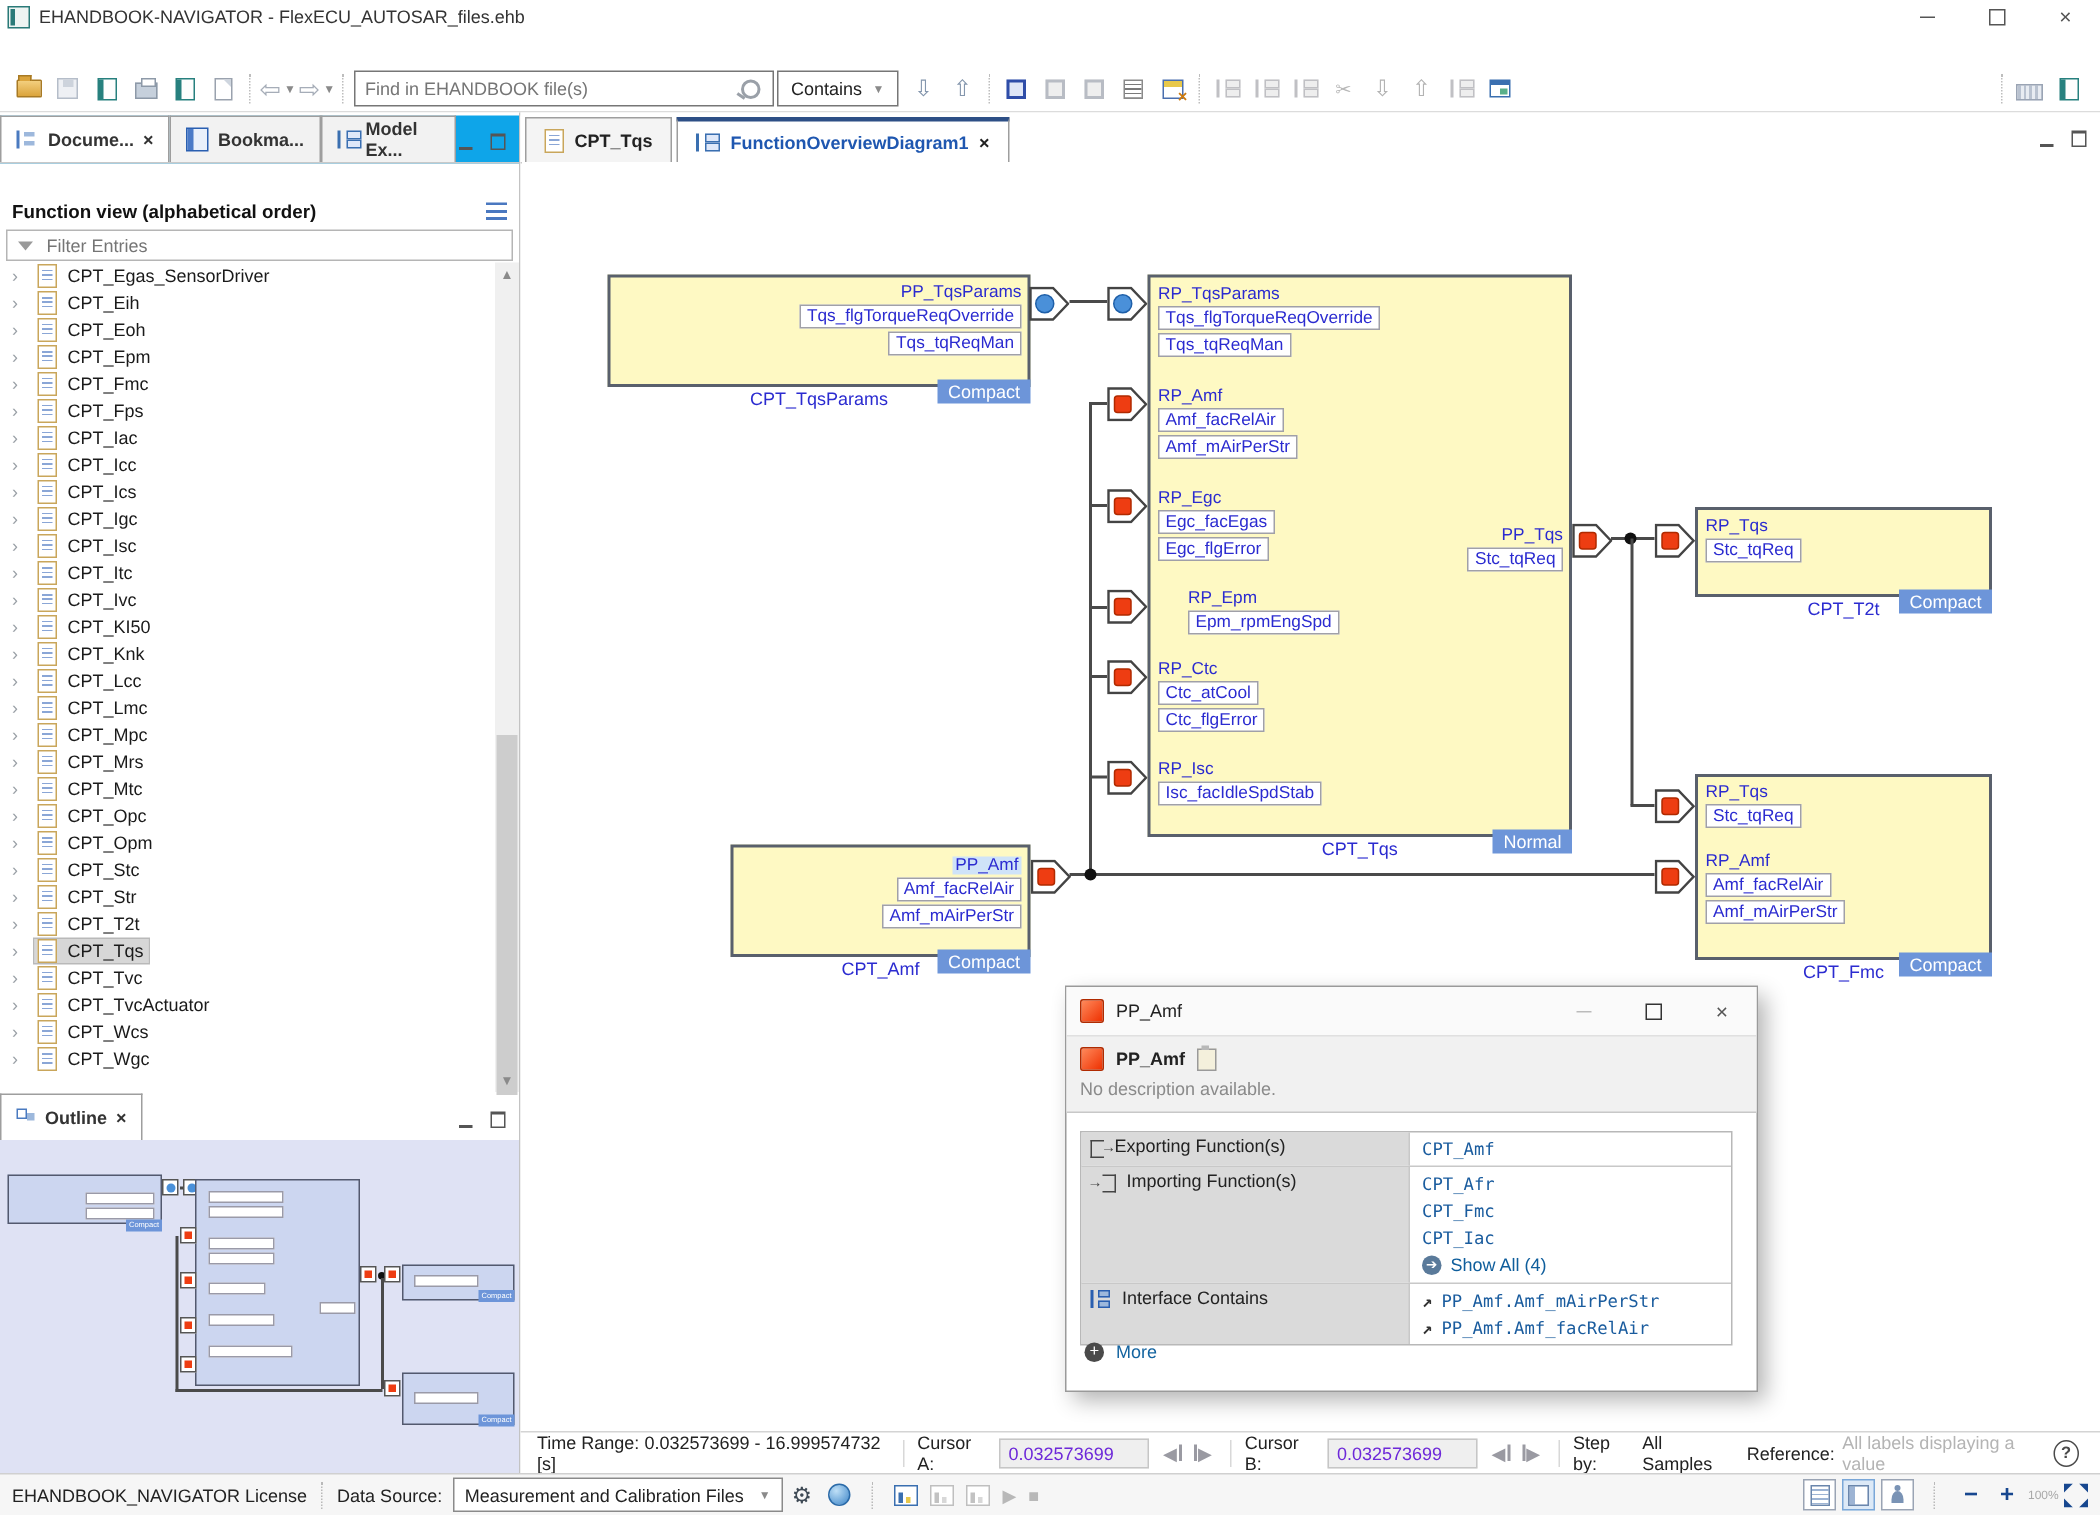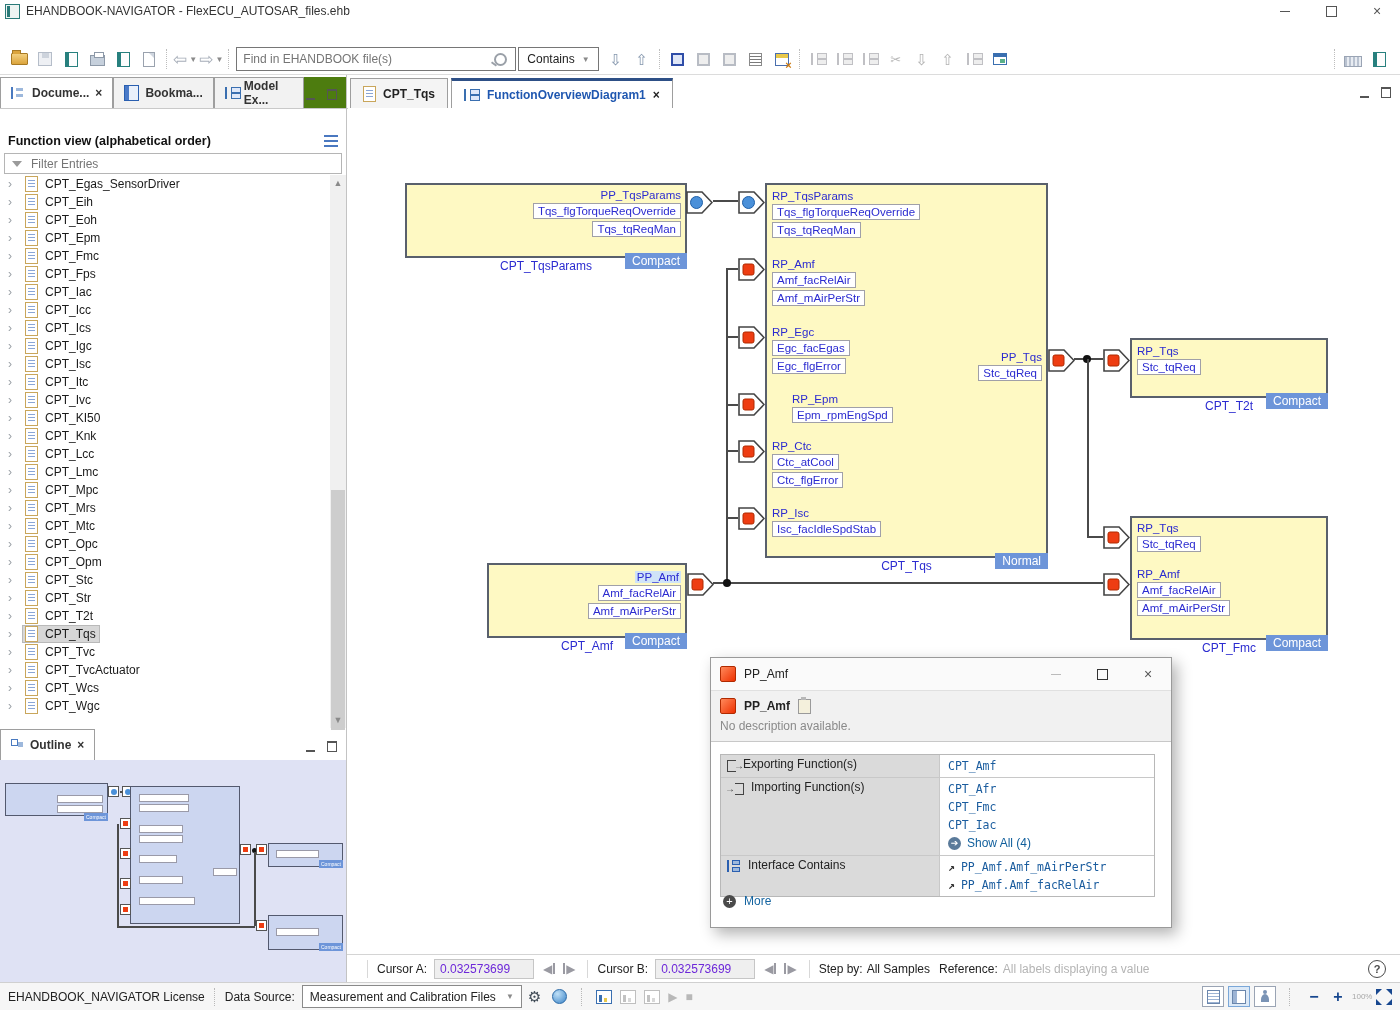--- a/index.html
+++ b/index.html
@@ -48,21 +48,21 @@
   .ic-node{width:14px;height:12px;position:relative;border-left:2px solid #c0c0c4;}
   .ic-node::before,.ic-node::after{content:"";position:absolute;left:4px;width:8px;height:4px;border:1px solid #c0c0c4;background:#eee;}
   .ic-node::before{top:0;} .ic-node::after{bottom:0;}
   .ic-node.blue{border-left-color:#3a6fb0;} .ic-node.blue::before,.ic-node.blue::after{border-color:#3a6fb0;background:#dfe8f9;}
   .ic-win{width:14px;height:12px;border:1px solid #3a6fb0;background:linear-gradient(#3a6fb0 0 3px,#fff 3px);position:relative;}
   .ic-win::after{content:"";position:absolute;right:1px;bottom:1px;width:5px;height:4px;background:#59b08a;}
   .ic-keyb{width:18px;height:11px;border:1px solid #9aa4b4;background:#e8ecf2 repeating-linear-gradient(90deg,#b9c2d0 0 2px,transparent 2px 4px);margin-top:4px;}
   .toolbar-right{margin-left:auto;display:flex;align-items:center;padding-right:8px;}
   
   .leftpanel{position:absolute;left:0;top:75px;width:347px;bottom:28px;background:#fff;border-right:1px solid #c3c3c3;box-sizing:border-box;}
-  .ltabs{position:absolute;left:0;top:2px;right:0;height:31px;display:flex;align-items:flex-end;border-bottom:1px solid #c9c9c9;background:#4d7c0f;}
+  .ltabs{position:absolute;left:0;top:2px;right:0;height:31px;display:flex;align-items:flex-end;border-bottom:1px solid #c9c9c9;background:#0ea5e9;}
   .ltab{height:30px;display:flex;align-items:center;gap:6px;padding:0 10px;border:1px solid #9e9e9e;border-bottom:none;background:#f2f2f2;color:#333;font-weight:bold;}
   .ltab.active{background:#fff;position:relative;z-index:2;}
   .ltab .x{font-size:12px;font-weight:bold;color:#333;}
   .panebtns{margin-left:auto;display:flex;gap:10px;padding:0 8px 8px 0;}
   .pb{width:12px;height:10px;display:flex;align-items:flex-end;justify-content:center;}
   .pb .bar{width:9px;height:3px;border-bottom:2px solid #555;}
   .pb .box{width:8px;height:8px;border:1px solid #555;border-top:2px solid #555;}
   .ic-tree{width:13px;height:12px;border-left:2px solid #4a7ac0;position:relative;}
   .ic-tree::before,.ic-tree::after{content:"";position:absolute;left:3px;width:7px;height:3px;background:#9db8dc;}
   .ic-tree::before{top:1px;} .ic-tree::after{top:7px;}
@@ -869,20 +869,21 @@
         </div>
       </div>
     </div>
     <div class="more">
       <span class="cir-plus">+</span>
       <span>More</span>
     </div>
   </div>
 
   <div class="cursorbar">
+    <span>Time Range: 0.032573699 - 16.999574732 [s]</span>
     <span class="cb-sep"></span>
     <span>Cursor A:</span>
     <input class="cb-input" style="margin-left: 7px;" value="0.032573699">
     <span class="stepbtn" style="margin-left:9px;">◀<span class="tbar"></span></span>
     <span class="stepbtn"><span class="tbar"></span>▶</span>
     <span class="cb-sep"></span>
     <span>Cursor B:</span>
     <input class="cb-input" style="margin-left: 7px;" value="0.032573699">
     <span class="stepbtn" style="margin-left:9px;">◀<span class="tbar"></span></span>
     <span class="stepbtn"><span class="tbar"></span>▶</span>

